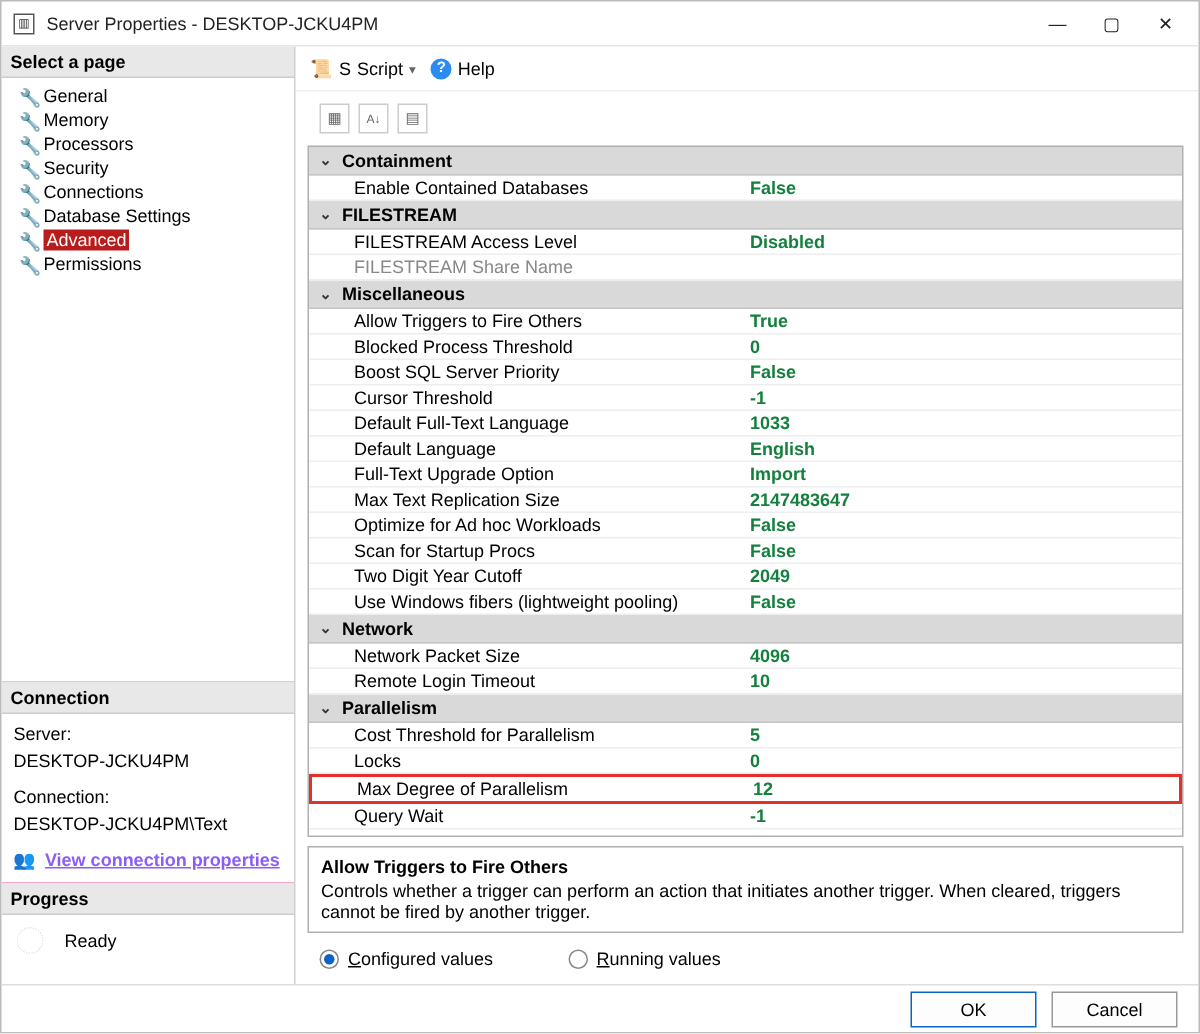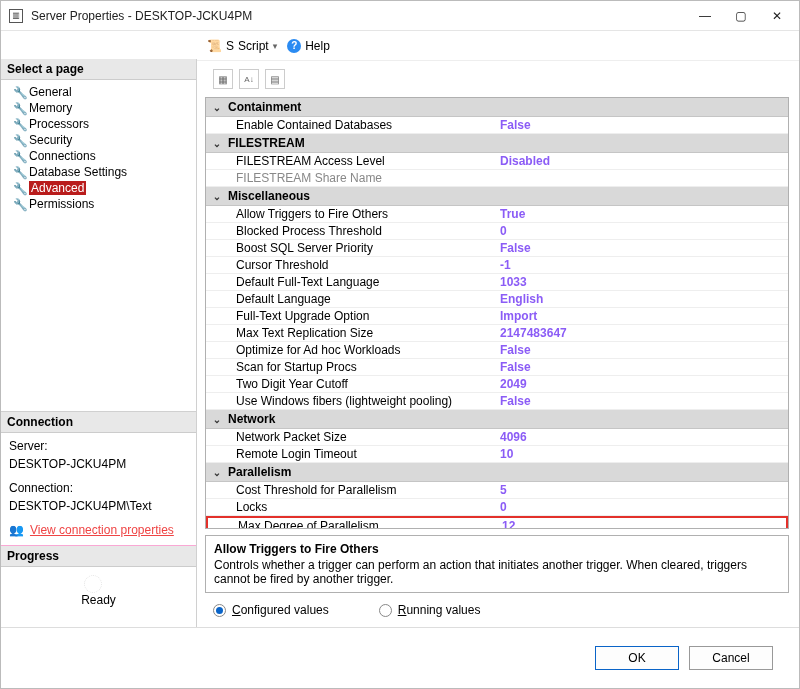--- a/index.html
+++ b/index.html
@@ -9,66 +9,66 @@
   
   .titlebar { height: 30px; display: flex; align-items: center; padding: 0 4px 0 8px; border-bottom: 1px solid #e5e5e5; }
   .titlebar .app-icon { width: 14px; height: 14px; border: 1px solid #555; margin-right: 8px; display:flex; align-items:center; justify-content:center; font-size:8px; color:#333; }
   .titlebar .title { flex: 1; font-size: 12px; color:#222; }
   .win-btn { width: 36px; height: 28px; display:flex; align-items:center; justify-content:center; color:#222; cursor:default; }
 
   
   .body { flex: 1; display: flex; overflow: hidden; }
 
   
-  .left { width: 196px; display:flex; flex-direction: column; border-right: 1px solid #d0d0d0; margin-top: 28px; }
+  .left { width: 196px; display:flex; flex-direction: column; border-right: 1px solid #d0d0d0; }
   .left-header { background: #e8e8e8; font-weight: bold; padding: 3px 6px; border-bottom:1px solid #ccc; font-size:12px; }
   .page-list { padding: 4px 2px; }
   .page-item { display:flex; align-items:center; padding: 1px 4px 1px 10px; font-size:12px; color:#000; }
   .page-item .p-icon { width:12px; height:12px; margin-right:4px; color:#444; display:inline-block; }
   .page-item.selected span.lbl { background:#b91c1c; color:#fff; padding:0 2px; }
   .left-spacer { flex:1; }
   .conn-box { border-top:1px solid #d0d0d0; padding:6px 8px 8px 8px; font-size:12px; }
   .conn-row { margin-top:4px; }
-  .vcprops { color:#ef4444; text-decoration: underline; margin-left:6px; }
+  .vcprops { color:#8b5cf6; text-decoration: underline; margin-left:6px;font-weight:bold; }
   .vcprops-wrap { display:flex; align-items:center; margin-top:10px; }
   .prog-box { border-top:1px solid #f9a8d4; padding:6px 8px 20px 8px; }
-  .prog-line { display:flex; align-items:center; margin-top:8px;flex-direction:column; }
+  .prog-line { display:flex; align-items:center; margin-top:8px; }
   .prog-icon { width:18px; height:18px; border:1px dotted #bbb; border-radius:50%; margin-right:14px; margin-left:2px; opacity:.4; }
 
   
   .right { flex:1; display:flex; flex-direction:column; }
   .toolbar { height:30px; display:flex; align-items:center; padding:0 10px; border-bottom:1px solid #eee; gap:10px; }
   .tb-btn { display:flex; align-items:center; gap:4px; font-size:12px; }
   .help-ico { width:14px; height:14px; border-radius:50%; background:#2a8bf2; color:#fff; font-size:10px; display:flex; align-items:center; justify-content:center; font-weight:bold; }
   .drop { font-size:9px; color:#666;}
 
   .content { flex:1; padding: 8px 10px 4px 8px; display:flex; flex-direction:column; overflow:hidden; }
   .pgrid-tools { height:24px; display:flex; gap:6px; margin-bottom:4px; margin-left:8px;}
   .pg-tool { width:20px; height:20px; border:1px solid #ccc; font-size:10px; display:flex; align-items:center; justify-content:center; color:#666; }
 
   .pgrid { flex:1; border:1px solid #b0b0b0; overflow-y:auto; font-size:12px; }
   .cat { background:#d9d9d9; font-weight:bold; display:flex; align-items:center; border-bottom:1px solid #c5c5c5; padding: 2px 4px; }
   .cat .exp { width:14px; text-align:center; color:#333; font-size:10px; }
   .row { display:flex; border-bottom:1px solid #eee; padding:1px 4px 1px 30px; align-items:center; position:relative;gap:40px;}
   .row .k { flex:0 0 220px; }
-  .row .v { flex:1; font-weight:bold; color:#8b5cf6; padding-left:4px;}
+  .row .v { flex:1; font-weight:bold; color:#15803d; padding-left:4px;}
   .row.disabled .k, .row.disabled .v { color:#888; font-weight:normal;}
   .row.disabled .v { color:#888; }
   .hl { border:2px solid #e3302a; }
 
   .desc-box { border:1px solid #b0b0b0; border-top:1px solid #b0b0b0; margin-top:6px; padding:6px 8px; font-size:12px; }
   .desc-box .dtitle { font-weight:bold; margin-bottom:2px; }
 
   .radio-row { display:flex; gap:50px; padding:10px 8px 6px 8px; align-items:center; }
   .radio { display:flex; align-items:center; gap:6px; font-size:12px; }
   .radio .dot { width:13px; height:13px; border:1px solid #888; border-radius:50%; display:flex; align-items:center; justify-content:center; }
   .radio .dot.inner::after { content:""; width:7px; height:7px; background:#0a64c8; border-radius:50%; display:block; }
 
   
-  .footer { height:61px; border-top:1px solid #ddd; display:flex; justify-content:flex-end; align-items:center; padding:0 26px; gap:10px; }
+  .footer { height:32px; border-top:1px solid #ddd; display:flex; justify-content:flex-end; align-items:center; padding:0 14px; gap:10px; }
   .btn { min-width:84px; height:24px; border:1px solid #999; background:#fdfdfd; font-size:12px; display:flex; align-items:center; justify-content:center; }
   .btn.primary { border:1px solid #0a64c8; }
 
   u.accel { text-decoration: underline; }
 </style>
 </head>
 <body>
 
 <div class="window">
 

